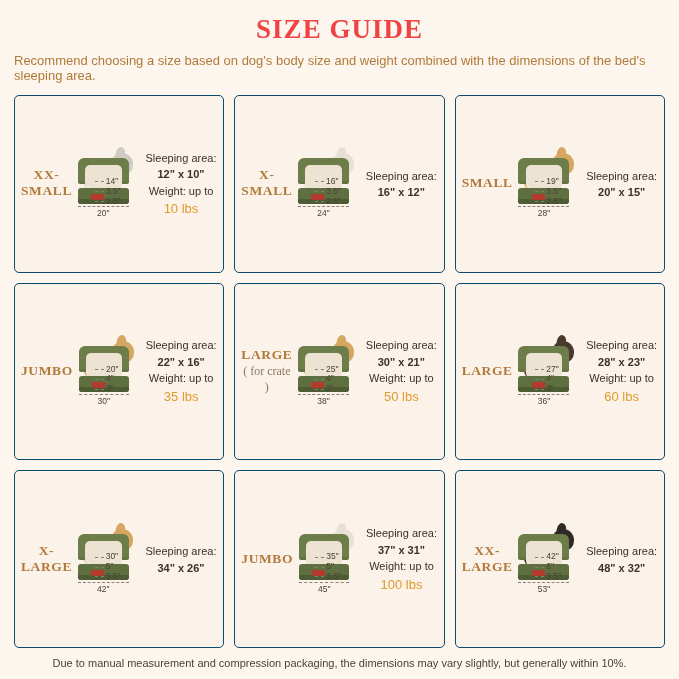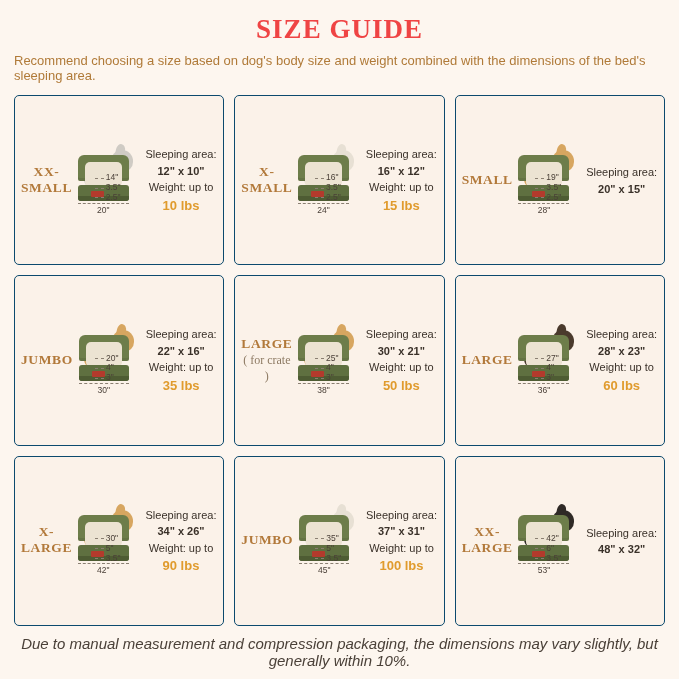--- a/index.html
+++ b/index.html
@@ -201,31 +201,30 @@
   .specs {
     width: 100%;
     text-align: center;
     font-size: 11px;
     line-height: 1.5;
     color: #3a3129;
     margin-top: 2px;
   }
   .specs .hl {
     color: #e09b2d;
-    font-weight: 700;
+    font-weight: 400;
     font-size: 13px;
     margin-top: 8px;
   }
   .footer {
     text-align: center;
-    font-size: 15px;
+    font-size: 11px;
     color: #4a4038;
     margin-top: 9px;
     margin-bottom: 2px;
-    font-style: italic;
   }
 </style>
 </head>
 <body>
 
 <div class="page">
 
   <div class="title">SIZE GUIDE</div>
   <div class="subtitle">Recommend choosing a size based on dog's body size and weight combined with the dimensions of the bed's sleeping area.</div>
 
@@ -312,23 +311,20 @@
         </div>
         <div class="dim-h">
           <div class="line"></div>
           <span>24"</span>
         </div>
       </div>
       <div class="specs">
         <div>
           <span>Sleeping area: </span><b>16" x 12"</b>
         </div>
-        <div>
-          <span>Weight: up to </span><span class="hl">15 lbs</span>
-        </div>
       </div>
     </div>
 
     <div class="card">
       <div class="card-title">
         <span>SMALL</span>
         <span class="note"></span>
       </div>
       <div class="figure">
         <div class="dog golden">
@@ -544,23 +540,20 @@
         </div>
         <div class="dim-h">
           <div class="line"></div>
           <span>42"</span>
         </div>
       </div>
       <div class="specs">
         <div>
           <span>Sleeping area: </span><b>34" x 26"</b>
         </div>
-        <div>
-          <span>Weight: up to </span><span class="hl">90 lbs</span>
-        </div>
       </div>
     </div>
 
     <div class="card">
       <div class="card-title">
         <span>JUMBO</span>
         <span class="note"></span>
       </div>
       <div class="figure">
         <div class="dog white">

